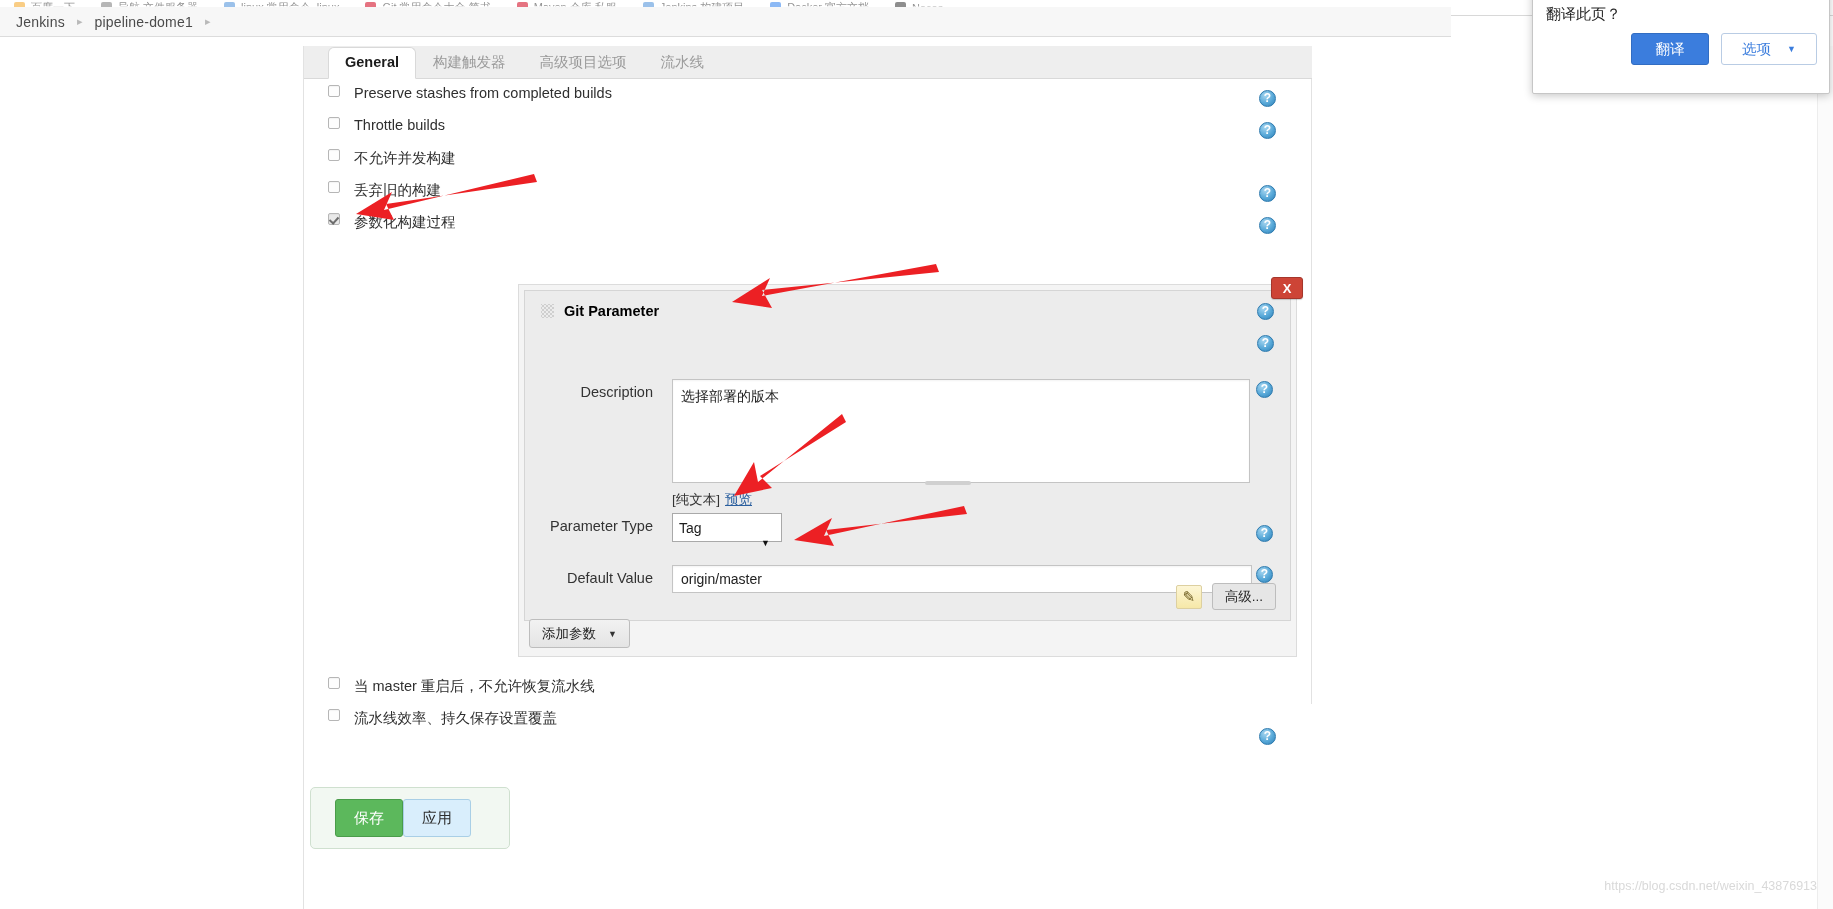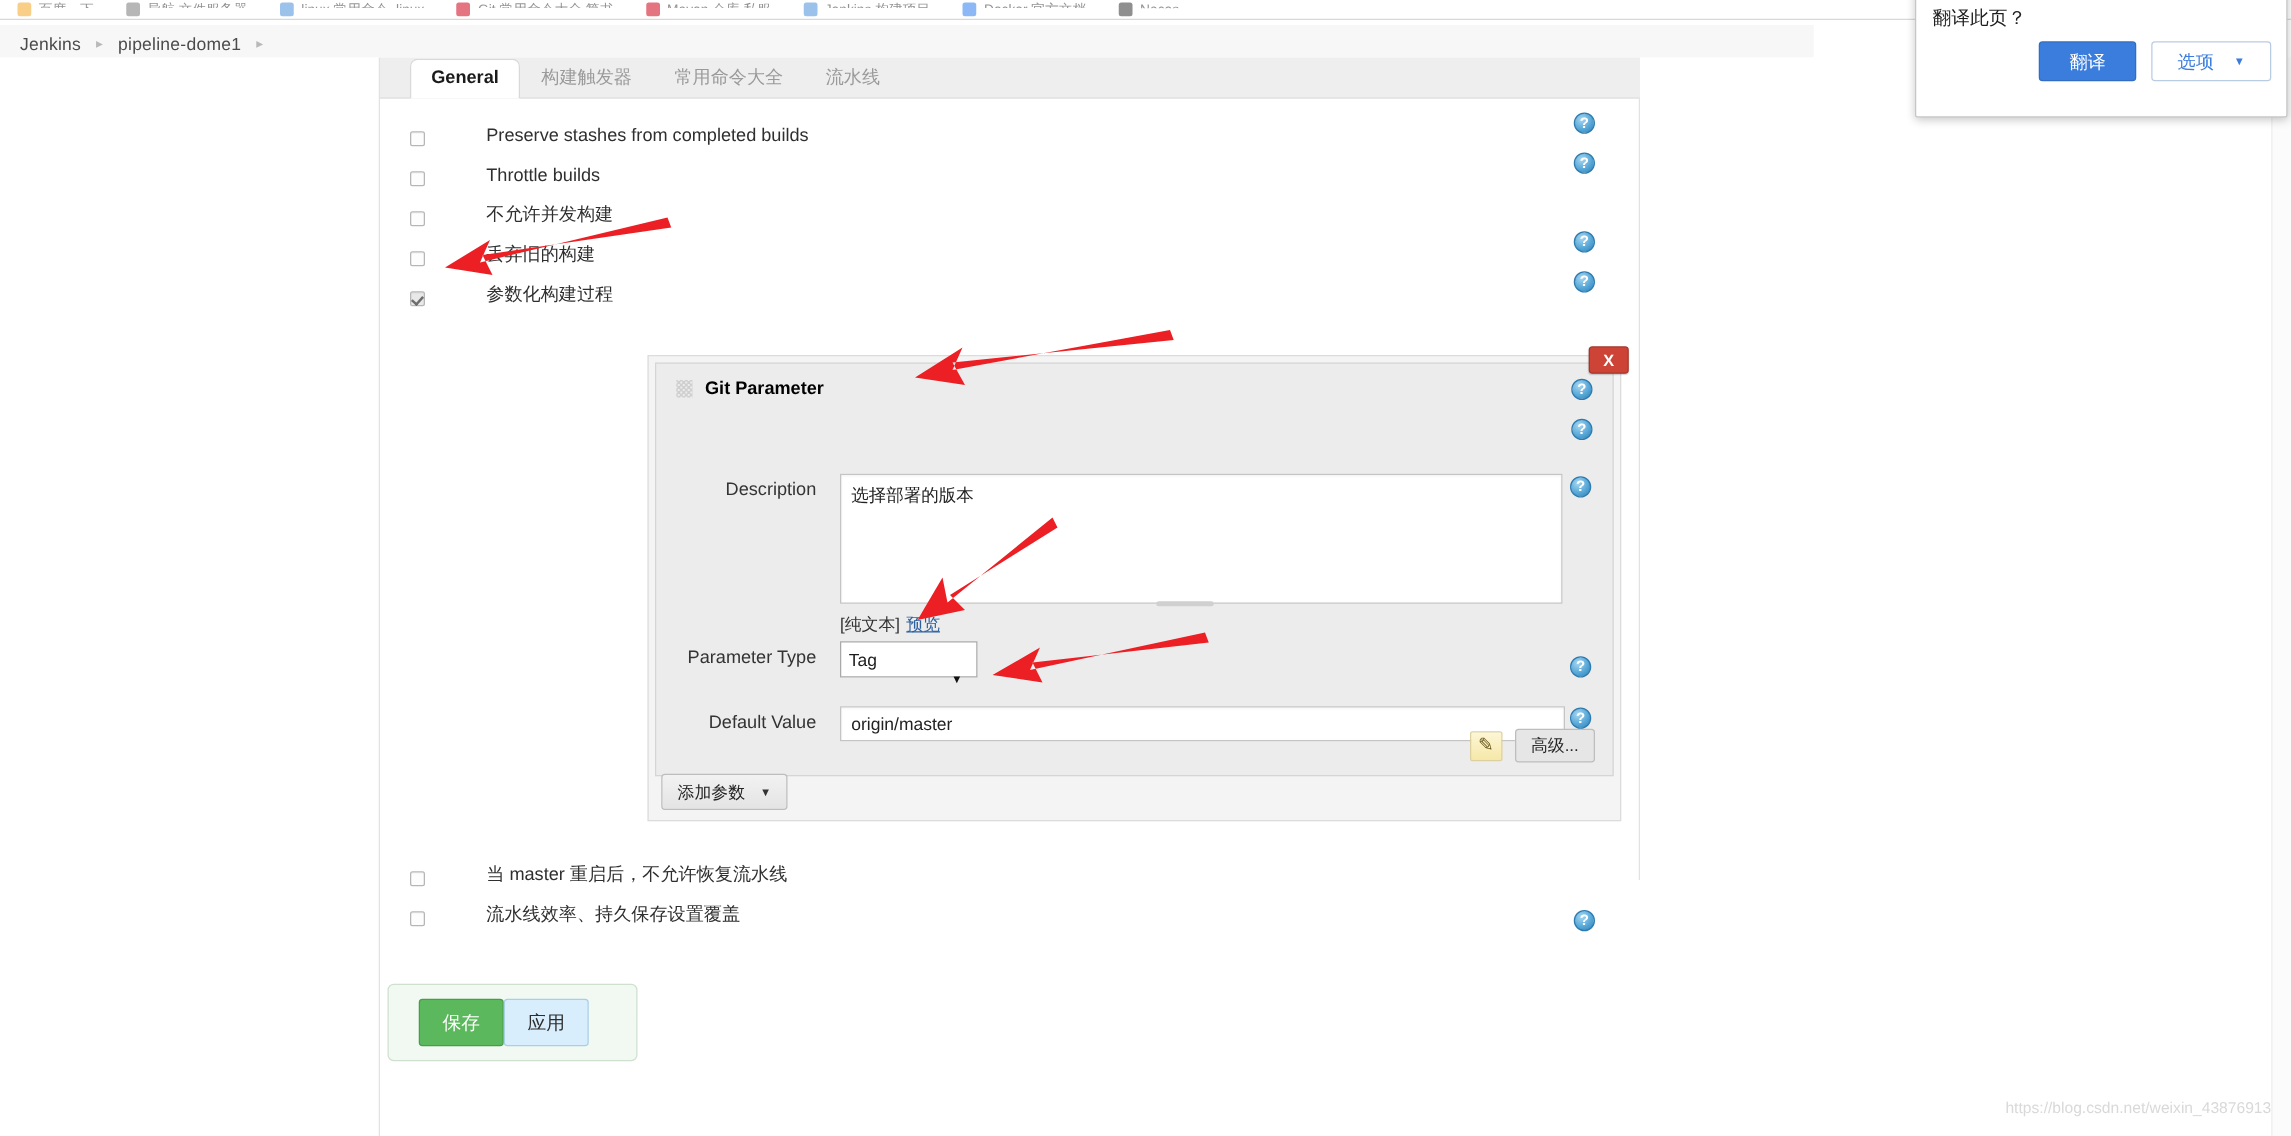--- a/index.html
+++ b/index.html
@@ -20,21 +20,21 @@
   }
   .bm { display:flex; align-items:center; gap:6px; flex:0 0 auto; opacity:.55;}
   .bm .fav { width:11px; height:11px; border-radius:2px; flex:0 0 auto;}
   .bm .txt {
     font-size:11px; color:#3a3a3a; white-space:nowrap;
     clip-path: inset(0 0 58% 0);
   }
 
   
   #breadcrumb-bar{
-    position:absolute; left:0; top:20px; width:1451px; height:30px;
+    position:absolute; left:0; top:7px; width:1451px; height:30px;
     background:#f7f7f7; border-bottom:1px solid #dcdcdc;
     display:flex; align-items:center; padding-left:16px;
   }
   .crumb{ font-size:14px; color:#4b4b4b; letter-spacing:.2px; }
   .crumb-sep{ color:#b9b9b9; font-size:11px; margin:0 12px 0 12px; }
 
   
   #page-body{
     position:absolute; left:0; top:46px; width:1833px; height:863px;
     background:#ffffff;
@@ -63,21 +63,21 @@
     background:#ffffff; color:#1b1b1b; font-weight:bold;
     border:1px solid #d9d9d9; border-bottom:1px solid #ffffff;
     margin-bottom:-1px; padding:6px 16px 8px 16px;
   }
 
   
   #config-form{
     position:absolute; left:0; top:33px; width:1008px; height:625px;
     background:#ffffff; border-right:1px solid #e2e2e2;
   }
-  .chk-row{ display:flex; align-items:flex-end; height:32px; padding-left:24px;gap:35px; }
+  .chk-row{ display:flex; align-items:flex-start; height:32px; padding-left:24px; }
   .chk{
     width:12px; height:12px; border:1px solid #b6b6b6; border-radius:2px;
     background:#fdfdfd; flex:0 0 auto; position:relative; cursor:pointer;
     box-shadow:inset 0 1px 1px rgba(0,0,0,.04);
   }
   .chk.checked{ background:#e9e9e9; }
   .chk.checked:after{
     content:""; position:absolute; left:2px; top:1px;
     width:4px; height:7px; border:solid #6d6d6d; border-width:0 2px 2px 0;
     transform:rotate(42deg);
@@ -292,21 +292,21 @@
 
 <div id="page-body">
 
   <div id="side-panel"></div>
 
   <div id="main-panel">
 
     <div id="tab-bar">
       <div class="tab active">General</div>
       <div class="tab">构建触发器</div>
-      <div class="tab">常用命令大全</div>
+      <div class="tab">高级项目选项</div>
       <div class="tab">流水线</div>
     </div>
 
     <div id="config-form">
 
       <div class="chk-row" style="margin-top:6px">
         <span class="chk"></span>
         <span class="chk-label">Preserve stashes from completed builds</span>
       </div>
       <div class="chk-row">

